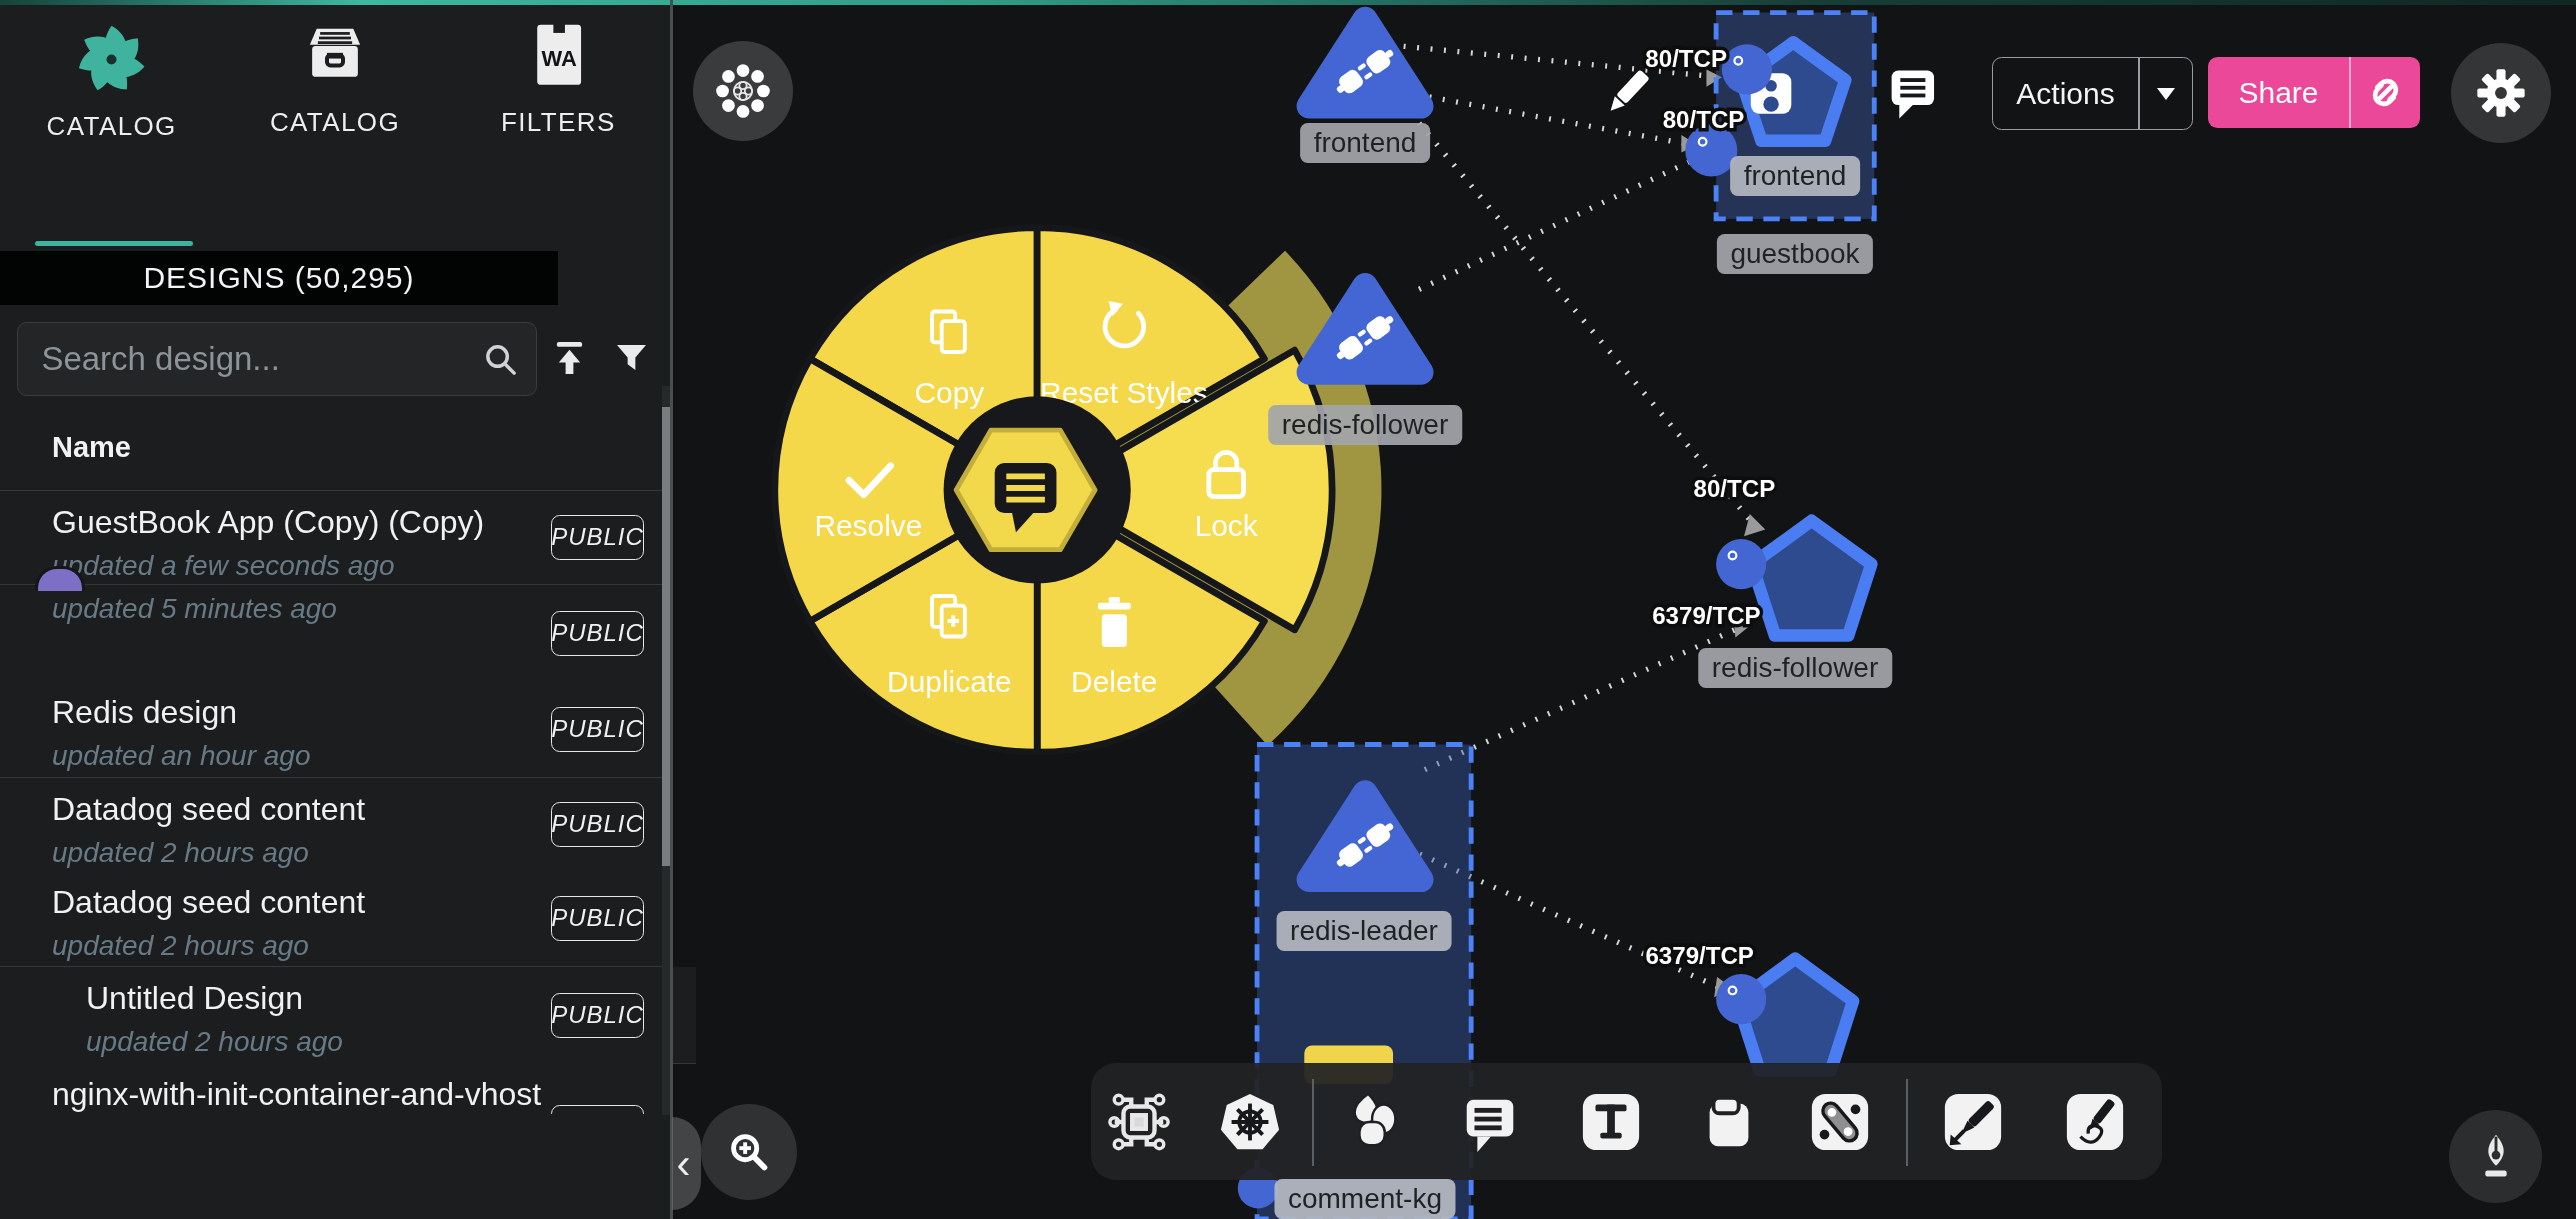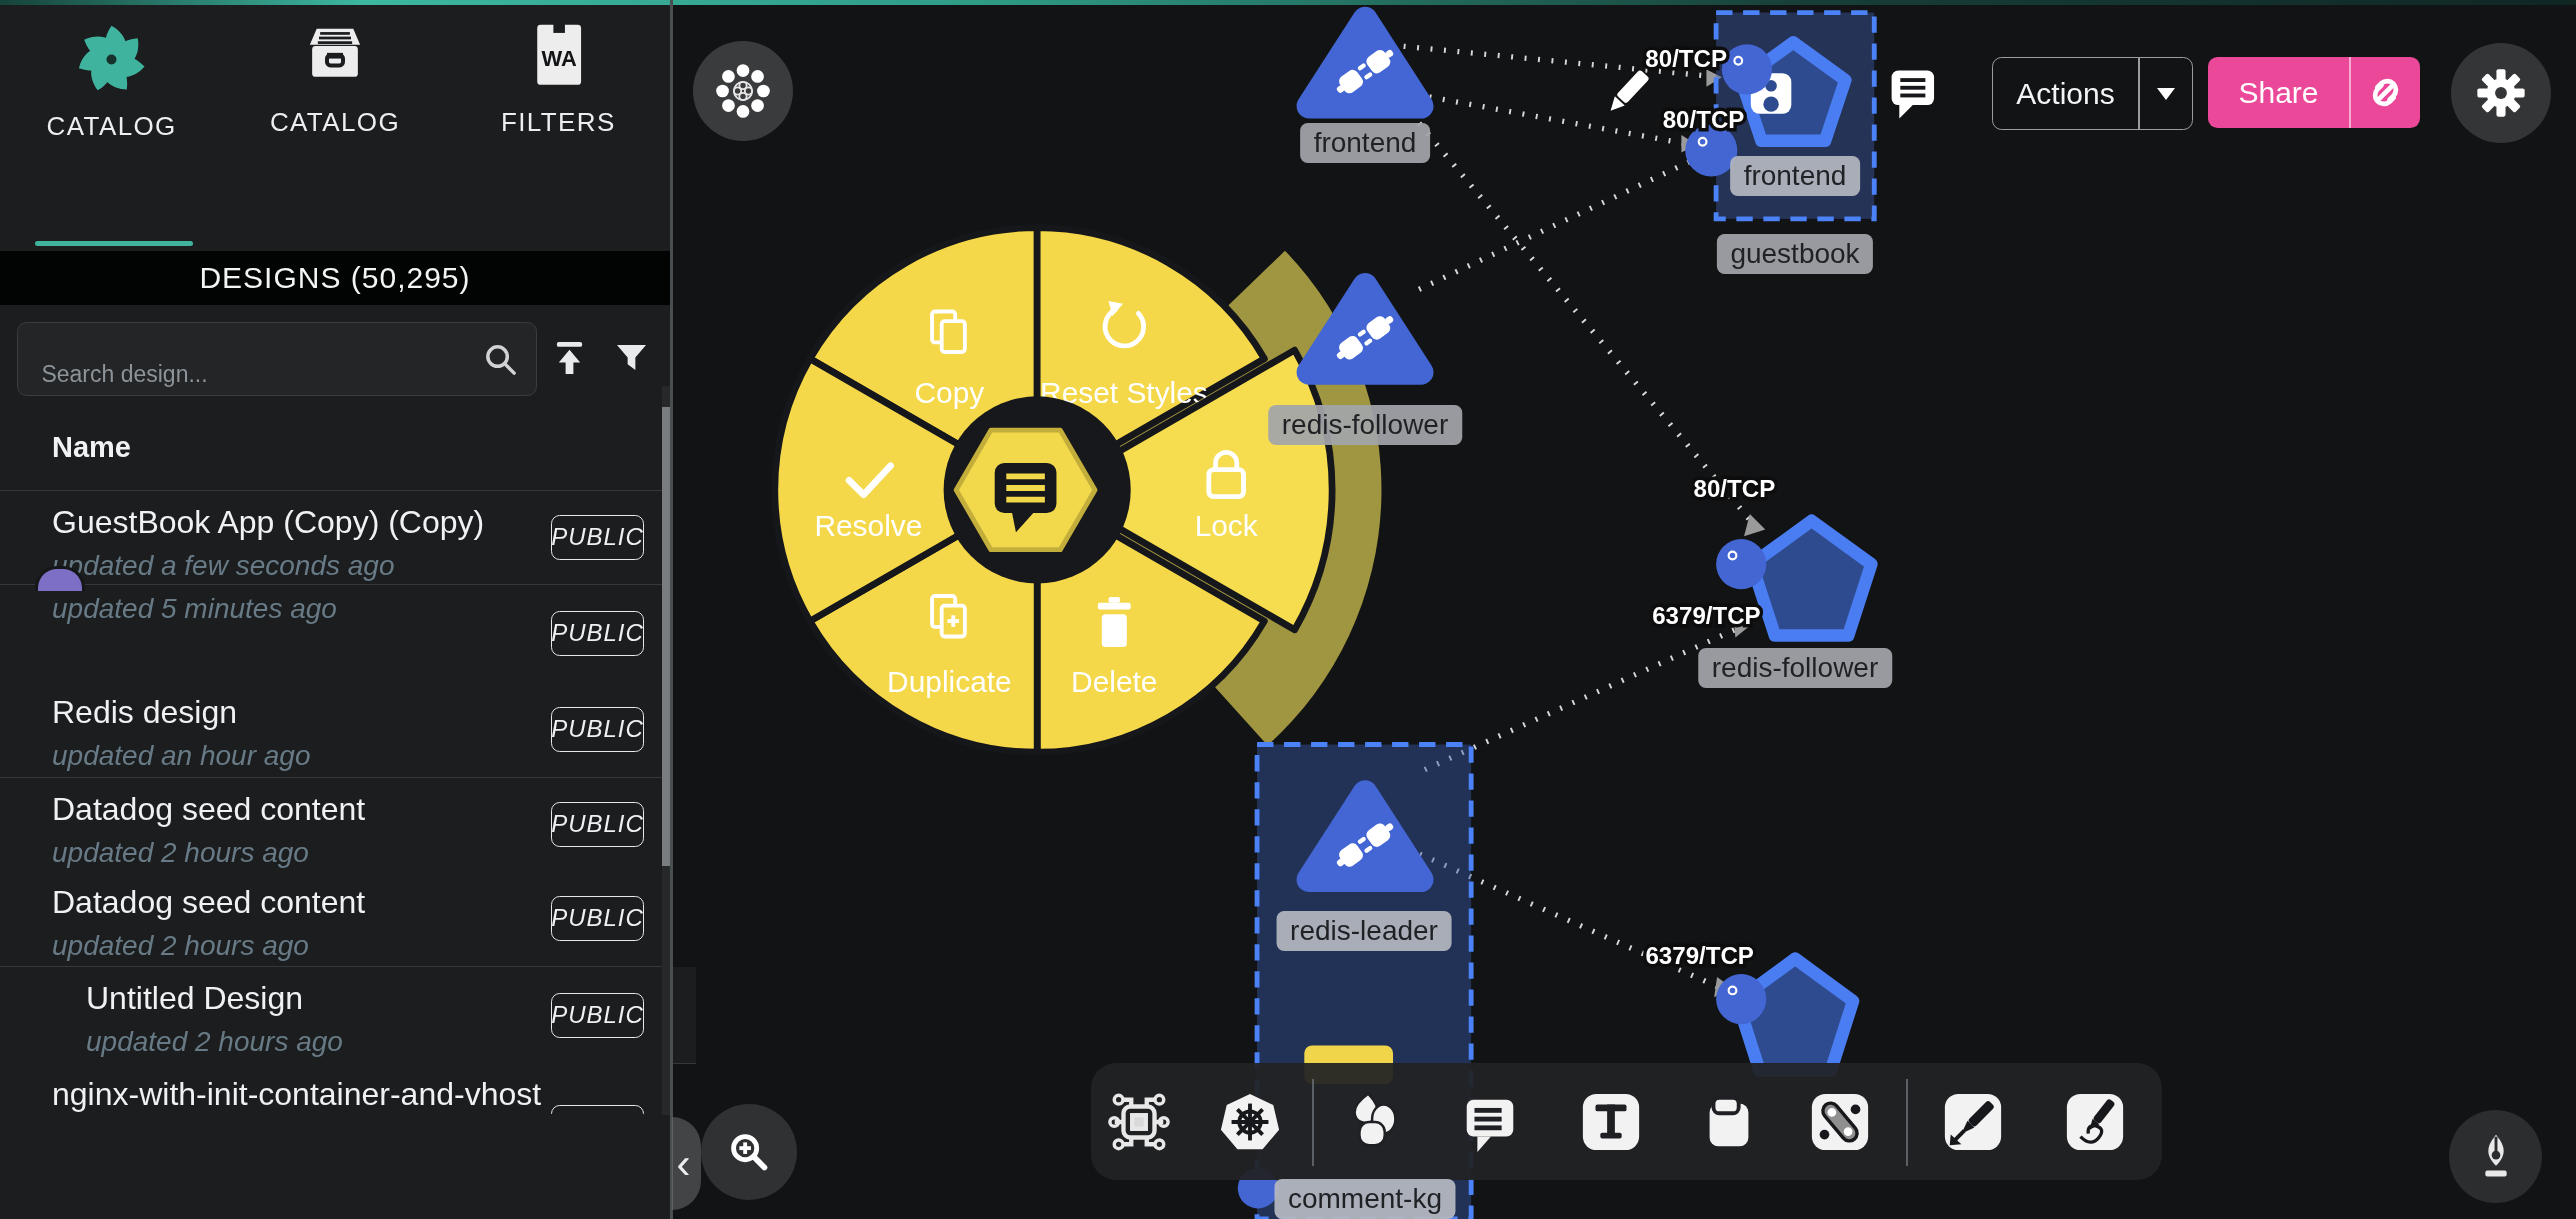--- a/index.html
+++ b/index.html
@@ -10,25 +10,25 @@
   .topstrip{left:0;top:0;width:2576px;height:4.8px;
     background:linear-gradient(90deg,#16433a 0%,#3db7a0 14%,#2f9c86 38%,#173f37 70%,#102724 100%);}
   
   .sidebar{left:0;top:4.8px;width:670px;height:1215px;background:#1b1d1f;}
   .sidebar-border{left:670px;top:0;width:2.9px;height:1219px;background:#494e51;}
   .tabs{left:0;top:19.3px;width:670px;height:222px;display:flex;justify-content:space-around;align-items:flex-start;}
   .tab{width:193px;text-align:center;cursor:pointer;}
   .tab .ticon{display:inline-block;height:75px;margin-top:17.4px;}
   .tab .tlabel{display:block;margin-top:9.6px;font-size:26px;letter-spacing:1.4px;color:#eceeef;}
   .tab-underline{left:35px;top:236px;width:158px;height:4.8px;background:#3fb39e;border-radius:2.9px;}
-  .panel-band{left:0;top:246px;width:670px;height:54px;background:#020303;display:flex;align-items:center;justify-content:center;}
+  .panel-band{left:0;top:246px;width:558px;height:54px;background:#020303;display:flex;align-items:center;justify-content:center;}
   .panel-band span{font-size:30px;letter-spacing:1px;color:#f2f4f5;}
   .searchbox{left:17.4px;top:317px;width:518px;height:72px;background:#232527;border:1px solid #3a3d3f;border-radius:9.6px;}
-  .searchbox input{position:absolute;left:21px;top:16px;width:415px;height:70px;background:transparent;border:none;outline:none;
-     color:#3b82f6;font-size:23px;font-family:"Liberation Sans",sans-serif;}
+  .searchbox input{position:absolute;left:21px;top:0;width:415px;height:70px;background:transparent;border:none;outline:none;
+     color:#3b82f6;font-size:33px;font-family:"Liberation Sans",sans-serif;}
   .searchbox input::placeholder{color:#8d9499;}
   .sb-icon{position:absolute;right:17.4px;top:18.3px;}
   .mini-btn{top:329px;width:50px;height:50px;display:flex;align-items:center;justify-content:center;cursor:pointer;}
   .colhead{left:52px;top:426px;font-size:29px;font-weight:bold;color:#f0f2f3;}
   .rows-top-line{left:0;top:485px;width:662px;height:1px;background:#34383b;}
   .drow{left:0;width:662px;background:#1b1d1f;border-bottom:1px solid #34383b;overflow:hidden;cursor:pointer;}
   .rname{margin:13.5px 0 0 52px;font-size:32px;color:#eff1f2;white-space:nowrap;}
   .rupd{margin:8.7px 0 0 52px;font-size:28px;font-style:italic;color:#677a85;}
   .rbadge{position:absolute;left:551px;width:91px;height:43px;border:1.9px solid #e4e8ea;border-radius:8.7px;
      display:flex;align-items:center;justify-content:center;font-size:24px;letter-spacing:1px;color:#eef0f1;font-style:italic;}

